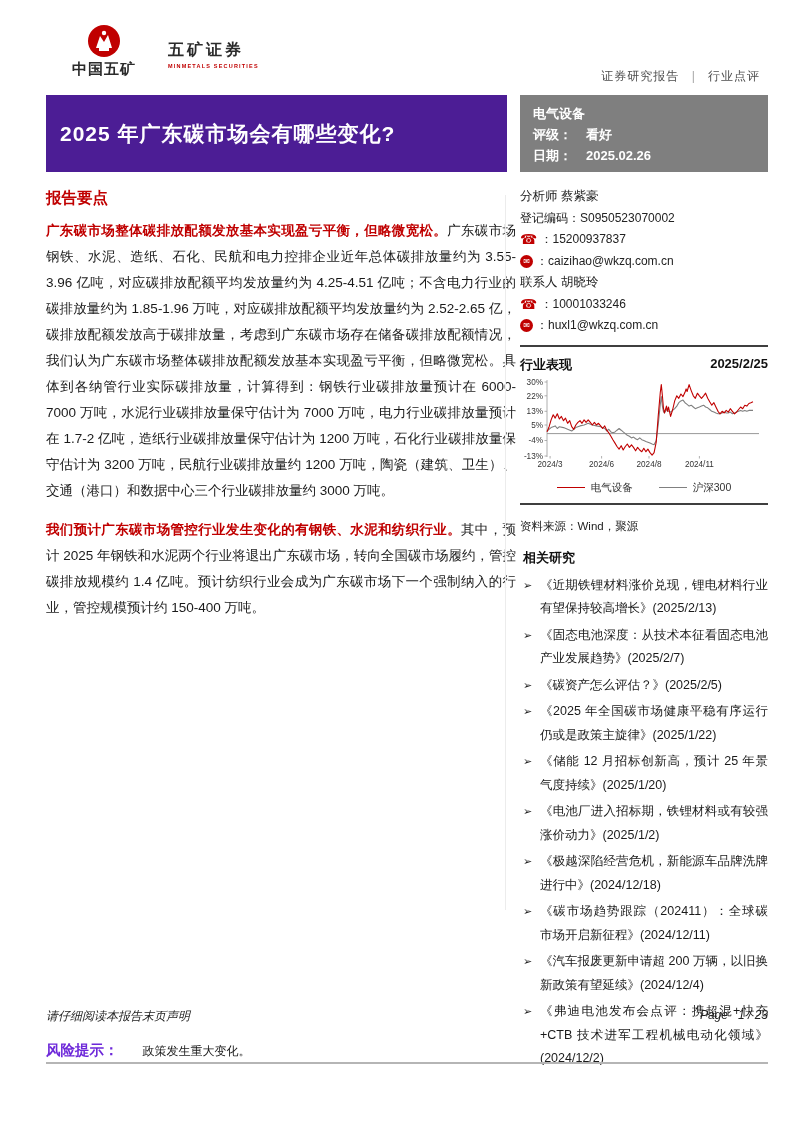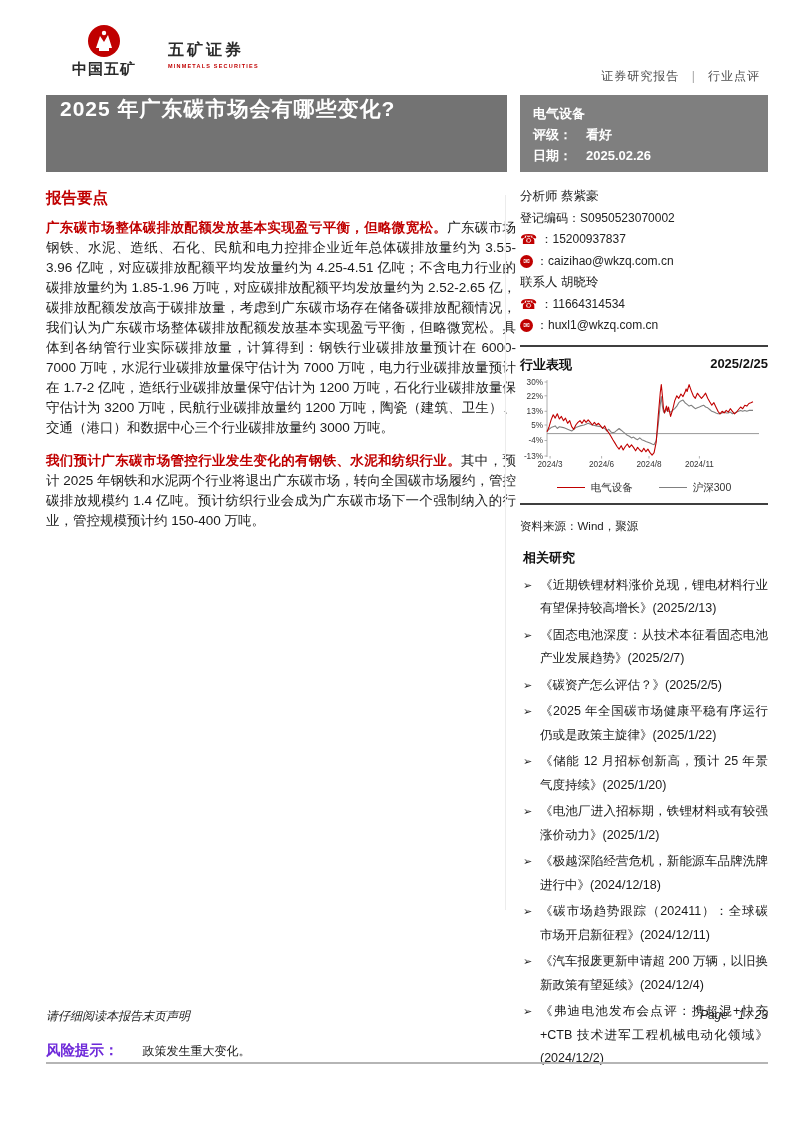--- a/index.html
+++ b/index.html
@@ -17,35 +17,35 @@
   .logo-org { font-size:15px; font-weight:bold; color:#2b2b2b; margin-top:2px; letter-spacing:1px; }
   .brand-wrap { margin-left:16px; padding-top:16px; }
   .brand-cn { font-size:16px; font-weight:bold; color:#2b2b2b; letter-spacing:3px; }
   .brand-en { font-size:5.5px; font-weight:bold; color:#c00000; letter-spacing:1.2px; margin-top:2px; }
   .header-meta { position:absolute; top:68px; right:33px; font-size:12px; color:#4d4d4d; letter-spacing:1px; }
   .header-meta .sep { margin:0 8px; color:#8a8a8a; }
 
   
   .title-banner {
     position:absolute; left:46px; top:95px; width:461px; height:77px;
-    background:#737373; display:flex; 
+    background:#4c1d95; display:flex; align-items:center;
   }
   .title-banner h1 { margin:0 0 0 14px; color:#ffffff; font-size:21px; font-weight:bold; letter-spacing:1px; }
   .info-box {
     position:absolute; left:520px; top:95px; width:248px; height:77px;
     background:#7f7f7f; color:#ffffff; padding:8px 0 0 13px;
     font-size:13px; font-weight:bold;
   }
   .info-row { height:21px; line-height:21px; }
   .info-row .lbl { margin-right:14px; }
 
   
   .main-col { position:absolute; left:46px; top:188px; width:470px; }
   .section-heading { color:#c00000; font-weight:bold; font-size:15.5px; margin:0 0 9px 0; }
-  .para { font-size:13.5px; line-height:20px; text-align:justify; margin:0 0 13px 0; color:#1a1a1a; }
+  .para { font-size:13.5px; line-height:26px; text-align:justify; margin:0 0 13px 0; color:#1a1a1a; }
   .lead { color:#c00000; font-weight:bold; }
 
   .col-divider { position:absolute; left:505px; top:195px; height:715px; border-left:1px solid #ececec; }
 
   
   .side-col { position:absolute; left:520px; top:186px; width:248px; }
   .analyst-block { font-size:12px; color:#222; }
   .a-row { min-height:21.5px; line-height:21.5px; display:flex; align-items:center; }
   .a-row.name { font-weight:normal; font-size:12.5px; }
   .phone-icon { color:#c00000; font-size:14px; line-height:13px; margin-right:3px; }
@@ -148,21 +148,21 @@
         <span class="mail-icon">✉</span>
           <span>：</span>
           <span>caizihao@wkzq.com.cn</span>
       </div>
       <div class="a-row name">
         <span>联系人</span>&nbsp;<span>胡晓玲</span>
       </div>
       <div class="a-row">
         <span class="phone-icon">☎</span>
           <span>：</span>
-          <span>11664314534</span>
+          <span>10001033246</span>
       </div>
       <div class="a-row">
         <span class="mail-icon">✉</span>
           <span>：</span>
           <span>huxl1@wkzq.com.cn</span>
       </div>
     </div>
 
     <hr class="divider">
 

